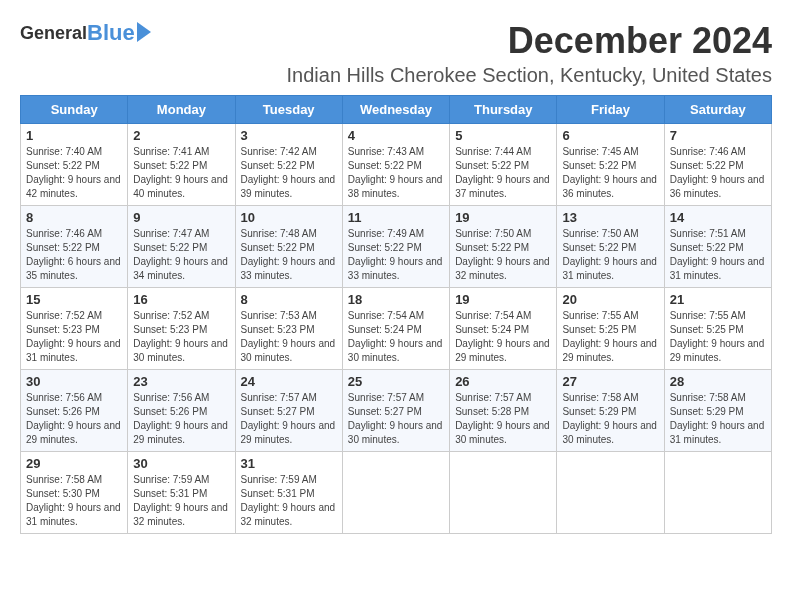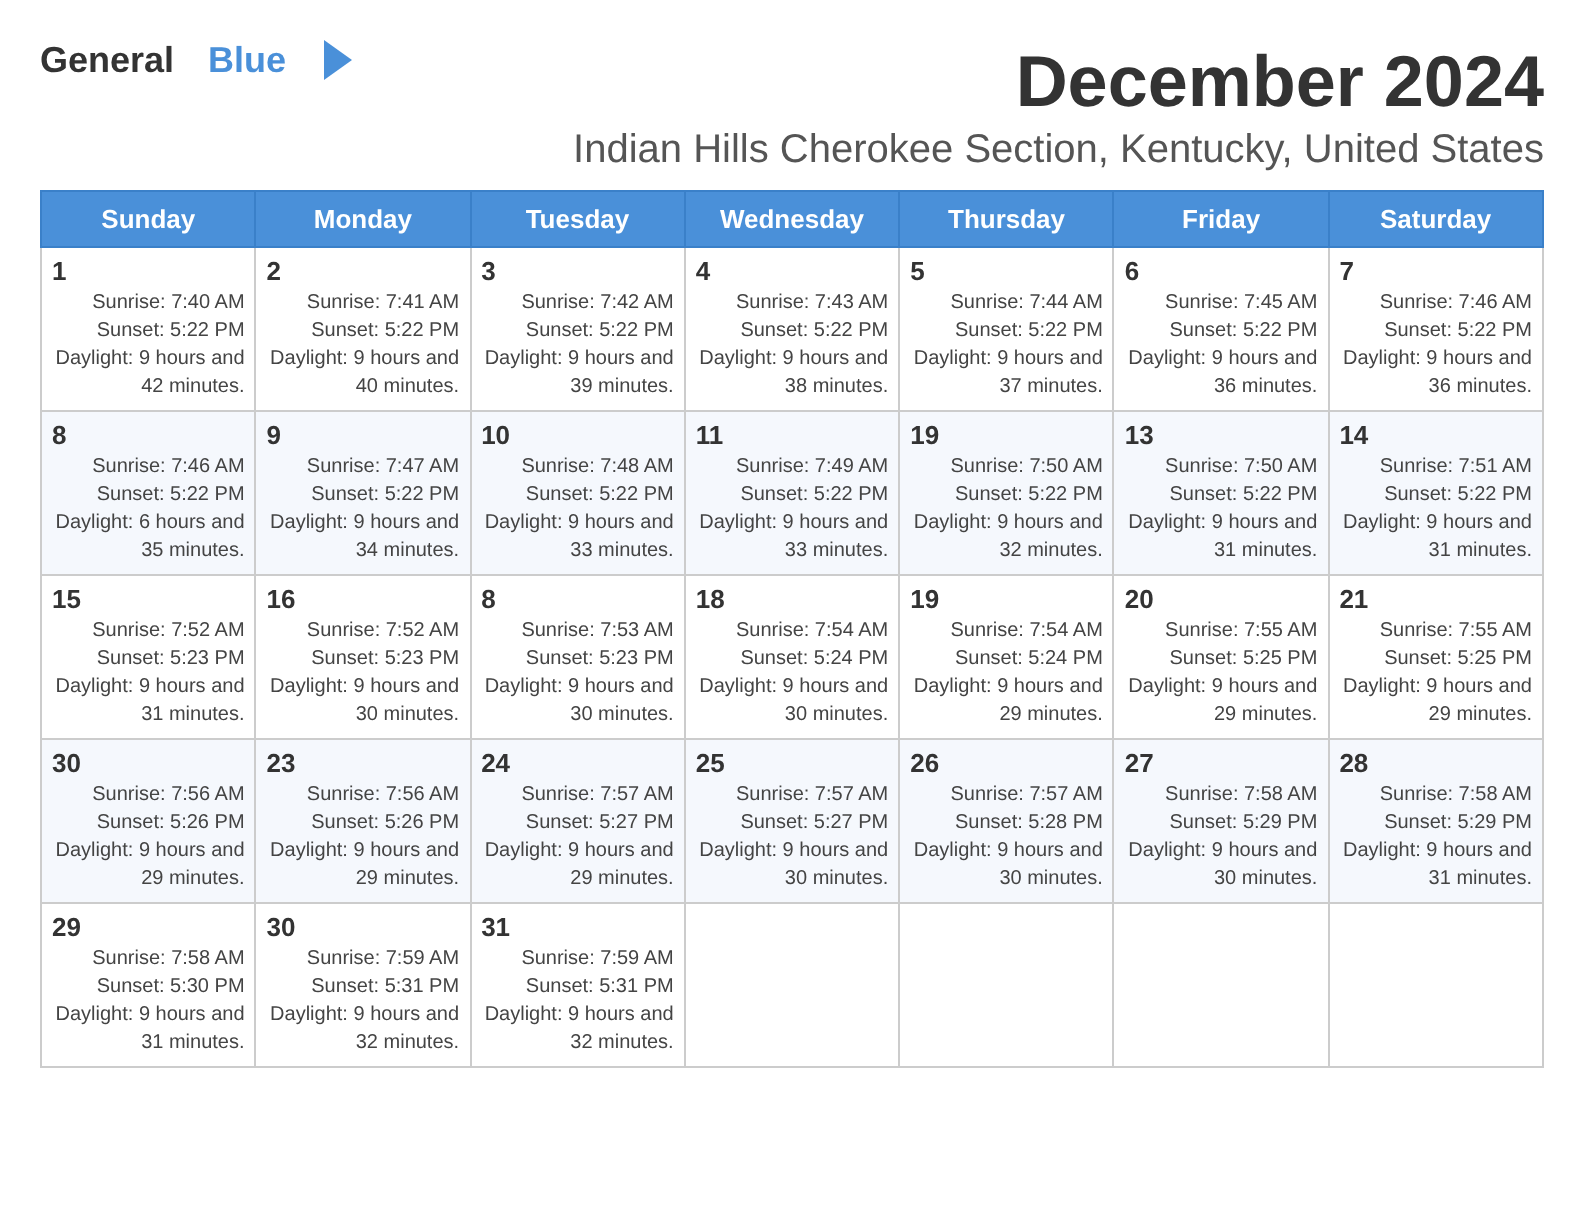--- a/index.html
+++ b/index.html
@@ -17,29 +17,28 @@
       margin-bottom: 8px;
     }
     .logo {
       display: flex;
       flex-direction: column;
       align-items: flex-start;
     }
     .logo-text {
       display: flex;
       align-items: center;
-      gap: 17px;
     }
     .logo-general {
       font-size: 18px;
       font-weight: bold;
       color: #333;
     }
     .logo-blue {
-      font-size: 18px;
+      font-size: 22px;
       font-weight: bold;
       color: #4a90d9;
     }
     .logo-arrow {
       width: 0;
       height: 0;
       border-top: 10px solid transparent;
       border-bottom: 10px solid transparent;
       border-left: 14px solid #4a90d9;
       margin-left: 2px;
@@ -90,21 +89,20 @@
       font-size: 13px;
       font-weight: bold;
       color: #333;
       display: block;
       margin-bottom: 2px;
     }
     .day-info {
       font-size: 10px;
       color: #444;
       line-height: 1.4;
-      text-align: right;
     }
     .empty-cell {
       background: #f9f9f9;
     }
   </style>
 </head>
 <body>
 
 <div class="header-section">
   <div class="logo">

